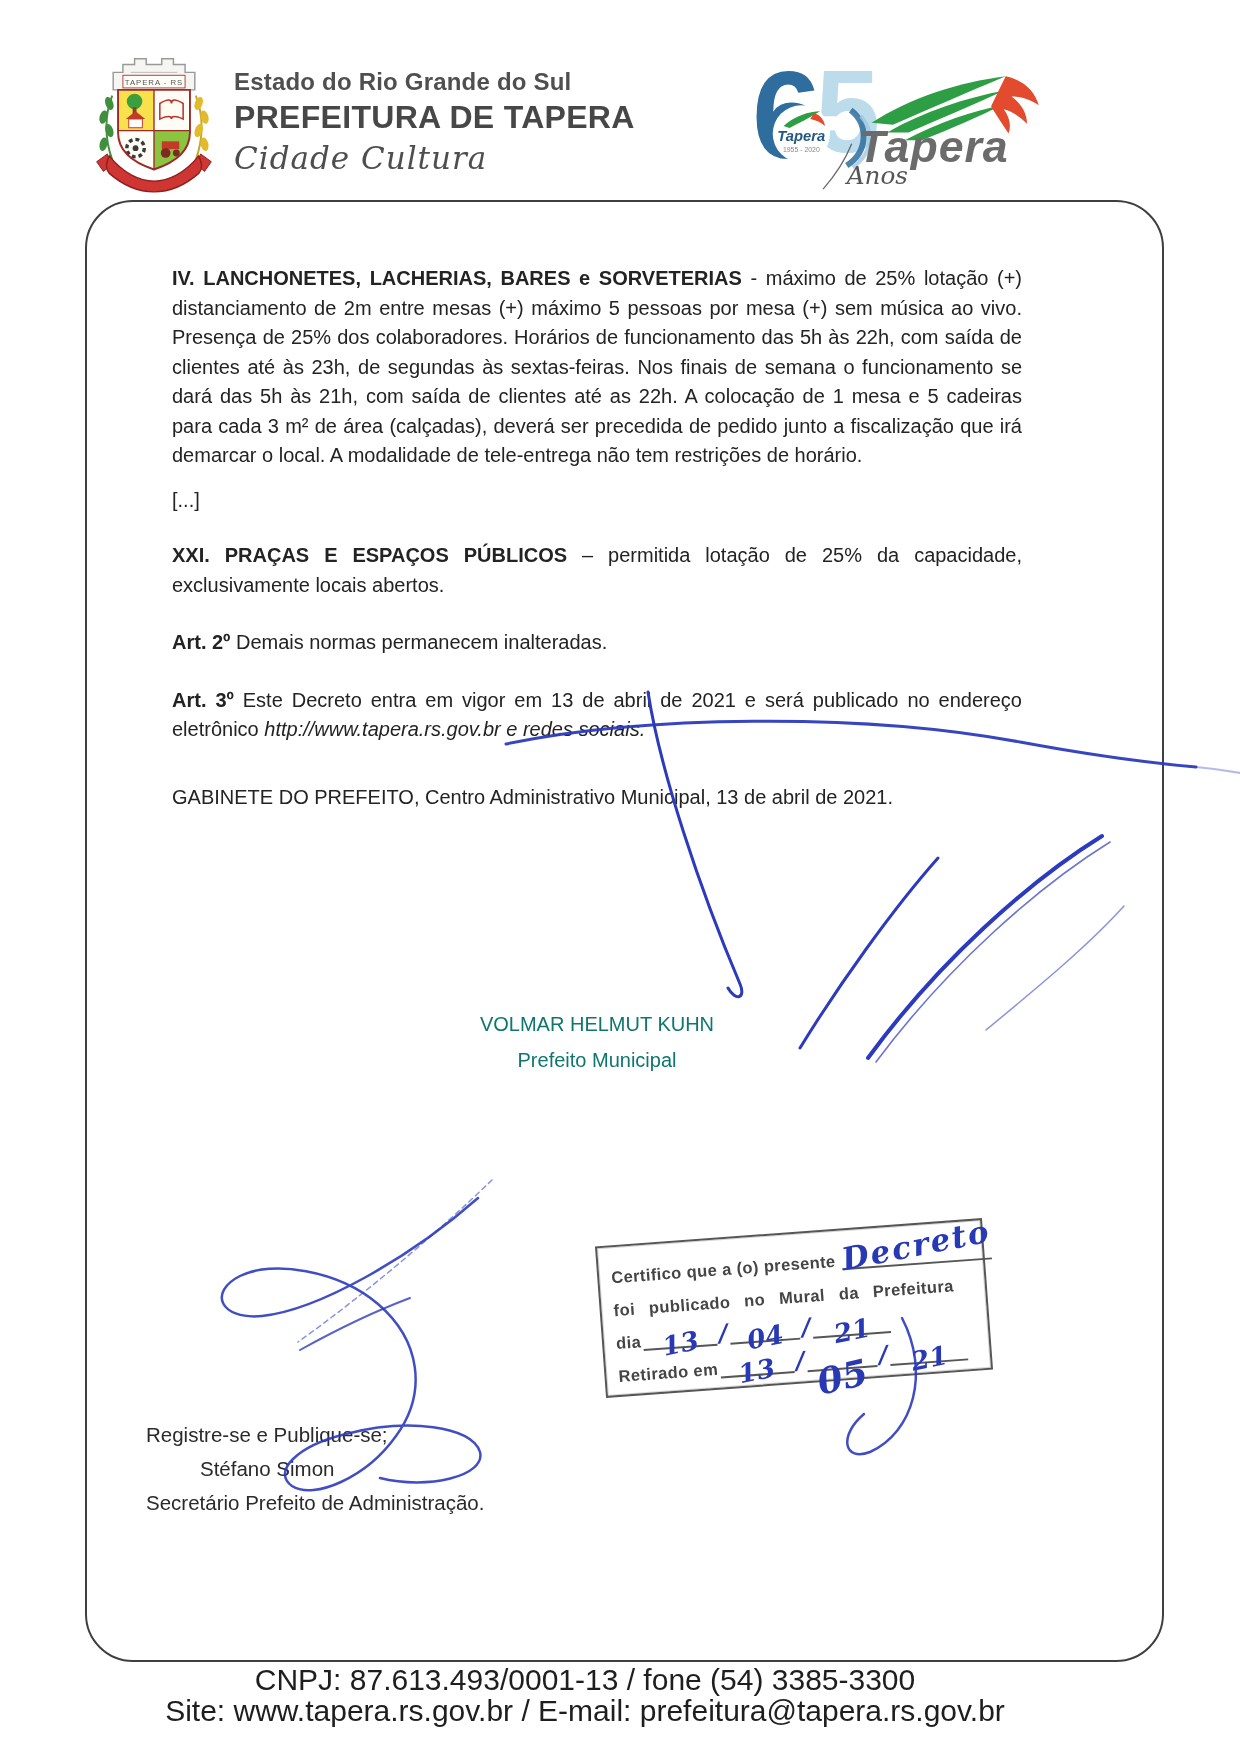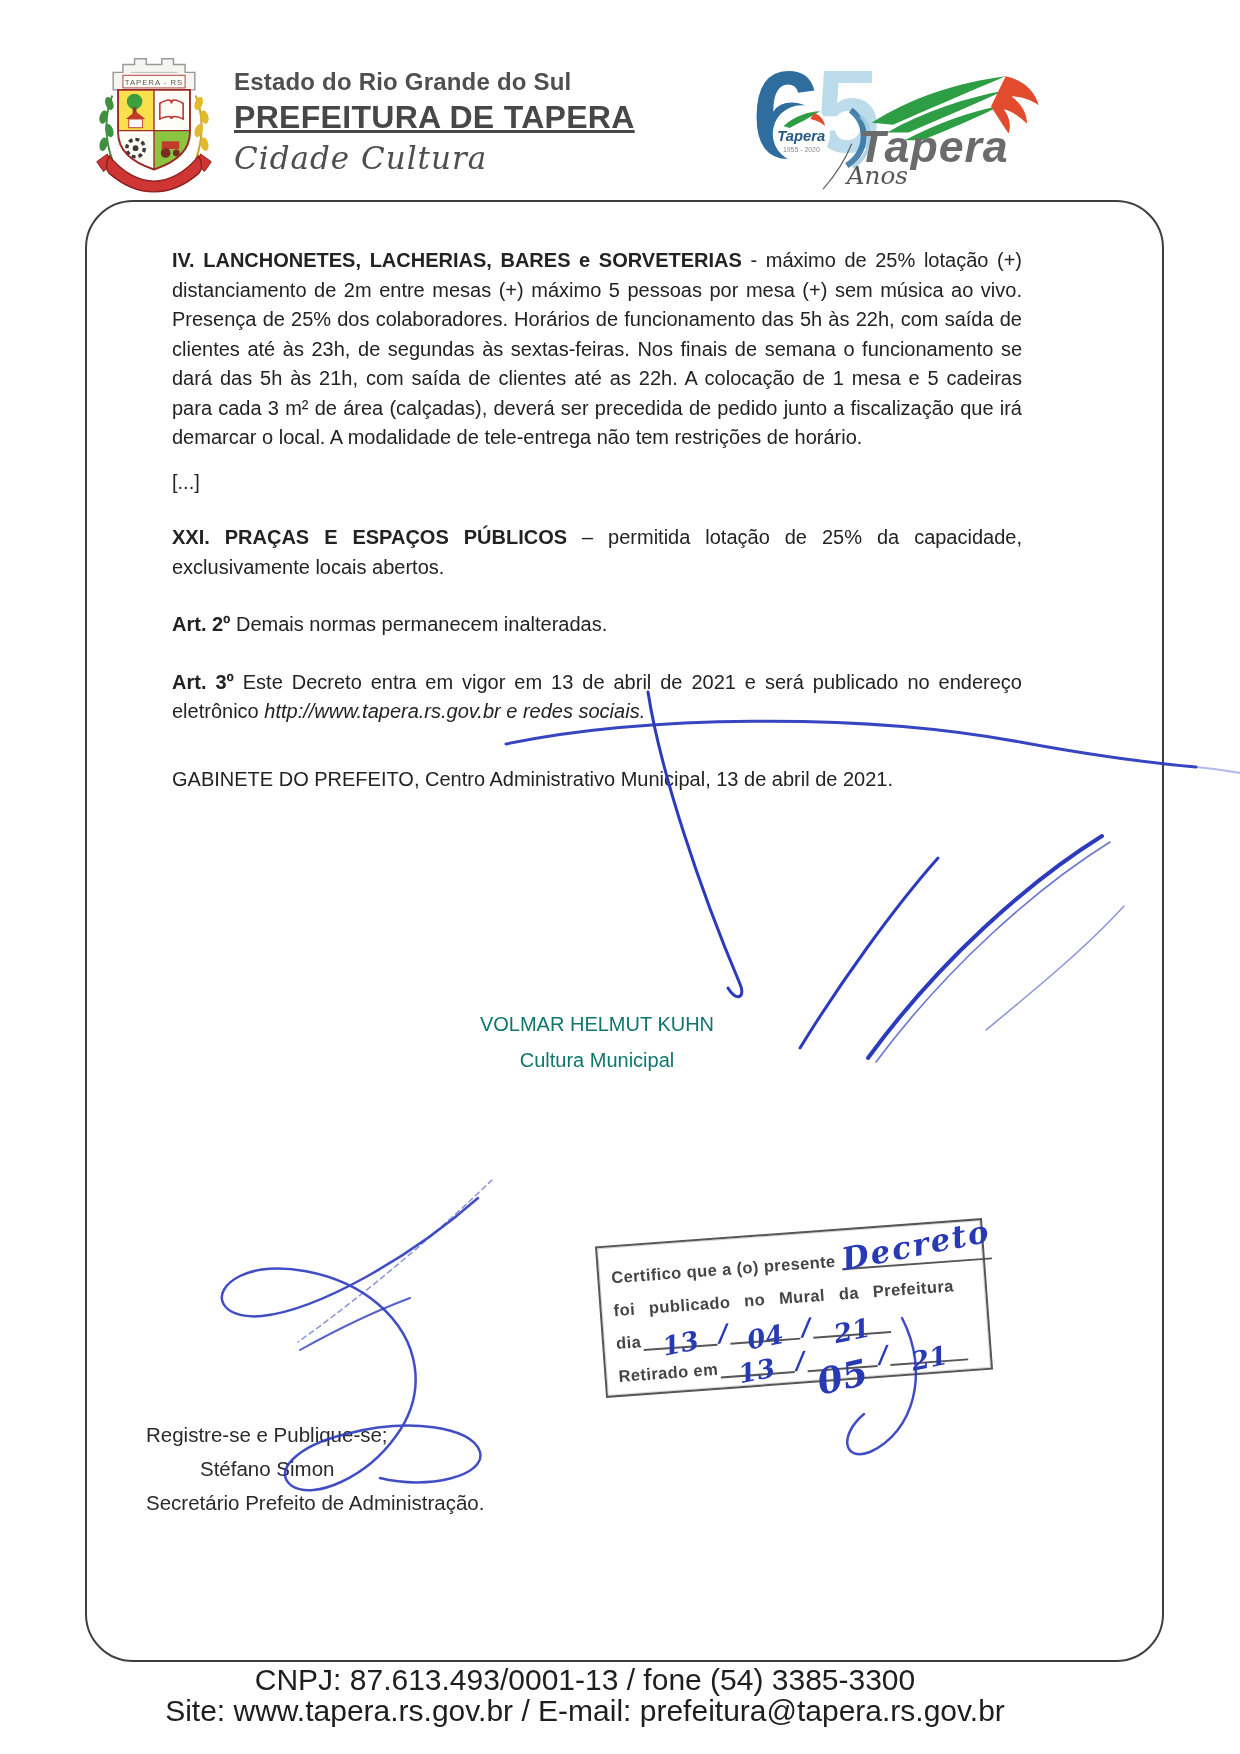--- a/index.html
+++ b/index.html
@@ -3,30 +3,30 @@
 <meta charset="utf-8">
 <style>
   html,body{margin:0;padding:0;background:#ffffff;}
   .page{position:relative;width:1240px;height:1754px;background:#ffffff;overflow:hidden;
         font-family:"Liberation Sans",sans-serif;color:#262626;border-radius:24px;}
 
   
   .crest{position:absolute;left:86px;top:44px;width:136px;height:150px;}
   .h-text{position:absolute;left:234px;top:68px;}
   .h-state{font-size:24px;font-weight:bold;color:#4f4f4f;letter-spacing:.2px;}
-  .h-org{font-size:32px;font-weight:bold;color:#474747;margin-top:3px;letter-spacing:.3px;text-decoration:underline;}
+  .h-org{font-size:32px;font-weight:bold;color:#474747;margin-top:3px;letter-spacing:.3px;}
   .h-motto{font-family:"DejaVu Serif",serif;font-style:italic;font-size:31px;color:#4e4e4e;
            margin-top:4px;letter-spacing:1px;}
   .logo65{position:absolute;left:750px;top:52px;width:158px;height:140px;}
   .wordmark{position:absolute;left:858px;top:64px;width:204px;height:106px;}
 
   
   .doc-frame{position:absolute;left:85px;top:200px;width:1075px;height:1458px;
              border:2px solid #3f3f3f;border-radius:48px;}
-  .doc-content{position:absolute;left:172px;top:246px;width:850px;font-size:20px;
+  .doc-content{position:absolute;left:172px;top:264px;width:850px;font-size:20px;
                line-height:29.5px;text-align:justify;color:#232323;}
   .doc-content p{margin:0 0 28px 0;}
   .doc-content p.p1{margin-bottom:15px;}
   .doc-content p.ellipsis{text-align:left;margin-bottom:26px;}
   .doc-content p.art3{margin-bottom:38px;}
   .doc-content p.gabinete{text-align:left;}
   .seg-b{font-weight:bold;}
   .seg-i{font-style:italic;}
 
   
@@ -145,21 +145,21 @@
     <p class="p1"><span class="seg-b">IV. LANCHONETES, LACHERIAS, BARES e SORVETERIAS</span><span> - máximo de 25% lotação (+) distanciamento de 2m entre mesas (+) máximo 5 pessoas por mesa (+) sem música ao vivo. Presença de 25% dos colaboradores. Horários de funcionamento das 5h às 22h, com saída de clientes até às 23h, de segundas às sextas-feiras. Nos finais de semana o funcionamento se dará das 5h às 21h, com saída de clientes até as 22h. A colocação de 1 mesa e 5 cadeiras para cada 3 m² de área (calçadas), deverá ser precedida de pedido junto a fiscalização que irá demarcar o local. A modalidade de tele-entrega não tem restrições de horário.</span></p>
     <p class="ellipsis">[...]</p>
     <p><span class="seg-b">XXI. PRAÇAS E ESPAÇOS PÚBLICOS</span><span> – permitida lotação de 25% da capacidade, exclusivamente locais abertos.</span></p>
     <p><span class="seg-b">Art. 2º</span><span> Demais normas permanecem inalteradas.</span></p>
     <p class="art3"><span class="seg-b">Art. 3º</span><span> Este Decreto entra em vigor em 13 de abril de 2021 e será publicado no endereço eletrônico </span><span class="seg-i">http://www.tapera.rs.gov.br e redes sociais.</span></p>
     <p class="gabinete">GABINETE DO PREFEITO, Centro Administrativo Municipal, 13 de abril de 2021.</p>
   </div>
 
   <div class="signer1">
     <div>VOLMAR HELMUT KUHN</div>
-    <div>Cultura Municipal</div>
+    <div>Prefeito Municipal</div>
   </div>
 
   <div class="stamp">
     <div class="stamp-line">
       <span class="stamp-label">Certifico que a (o) presente</span>
       <span class="u-fill"><span class="hand decreto">Decreto</span></span>
     </div>
     <div class="stamp-line spread">foi publicado no Mural da Prefeitura</div>
     <div class="stamp-line">
       <span class="stamp-label">dia</span>

